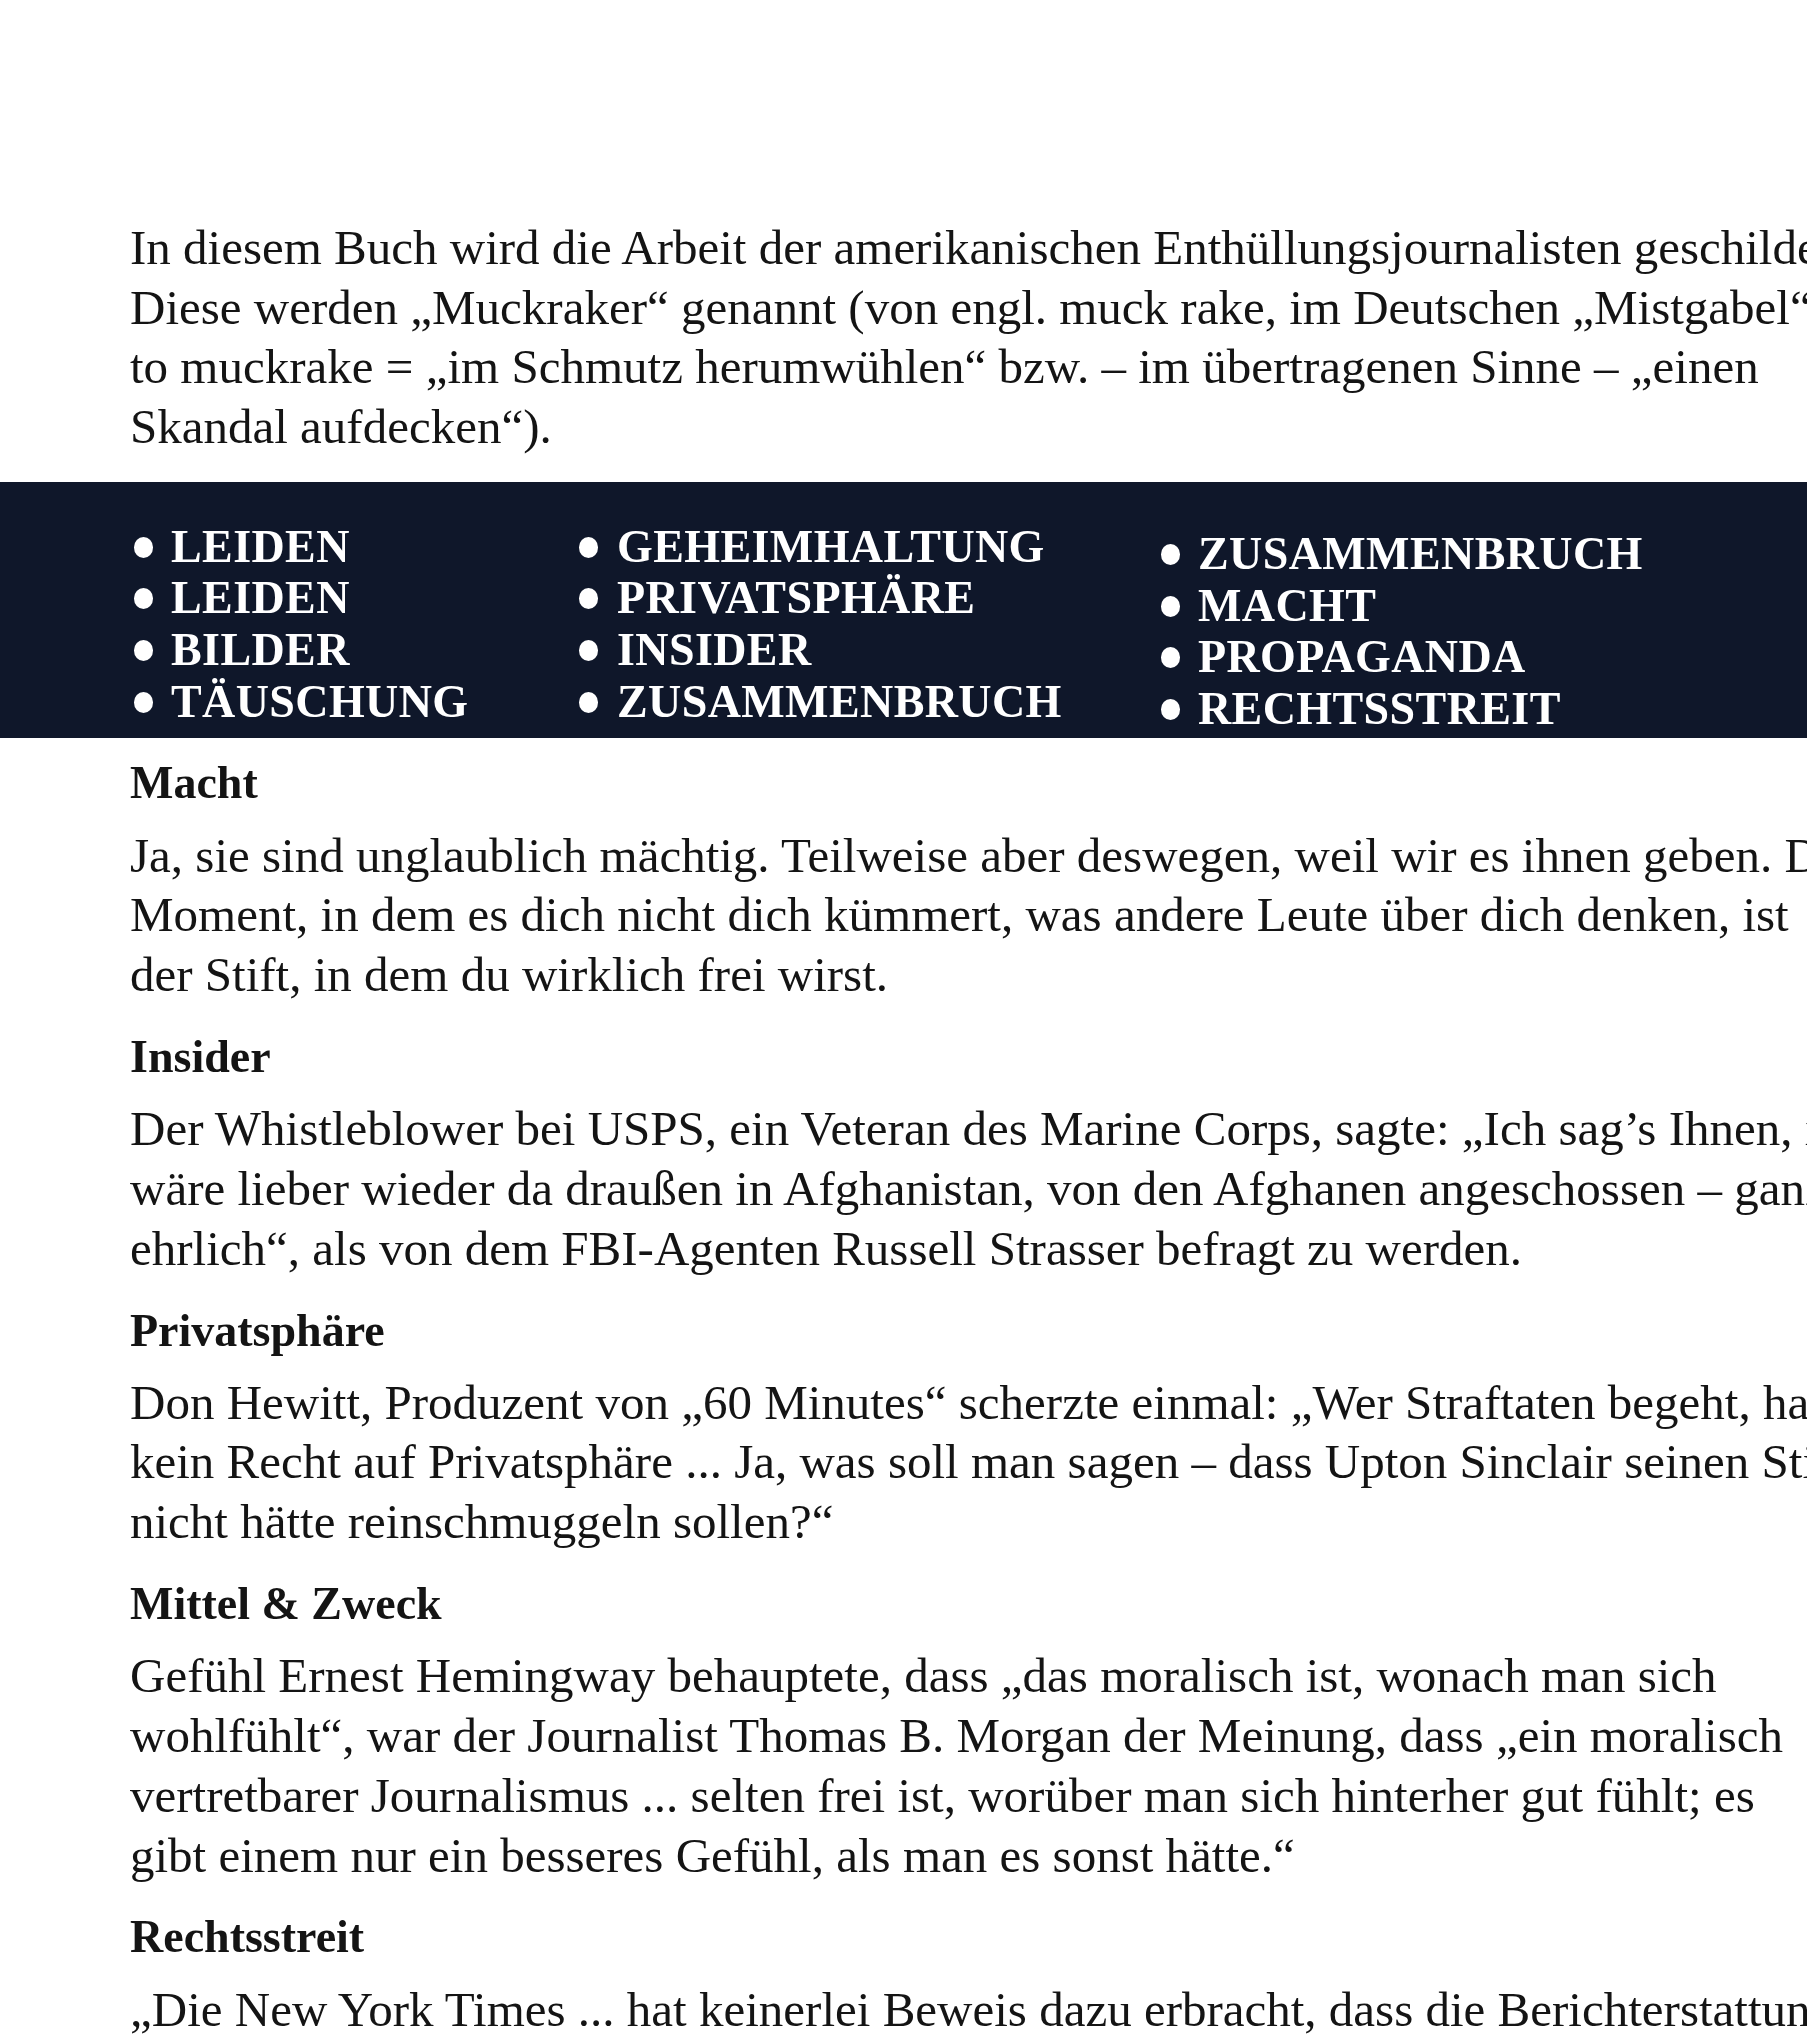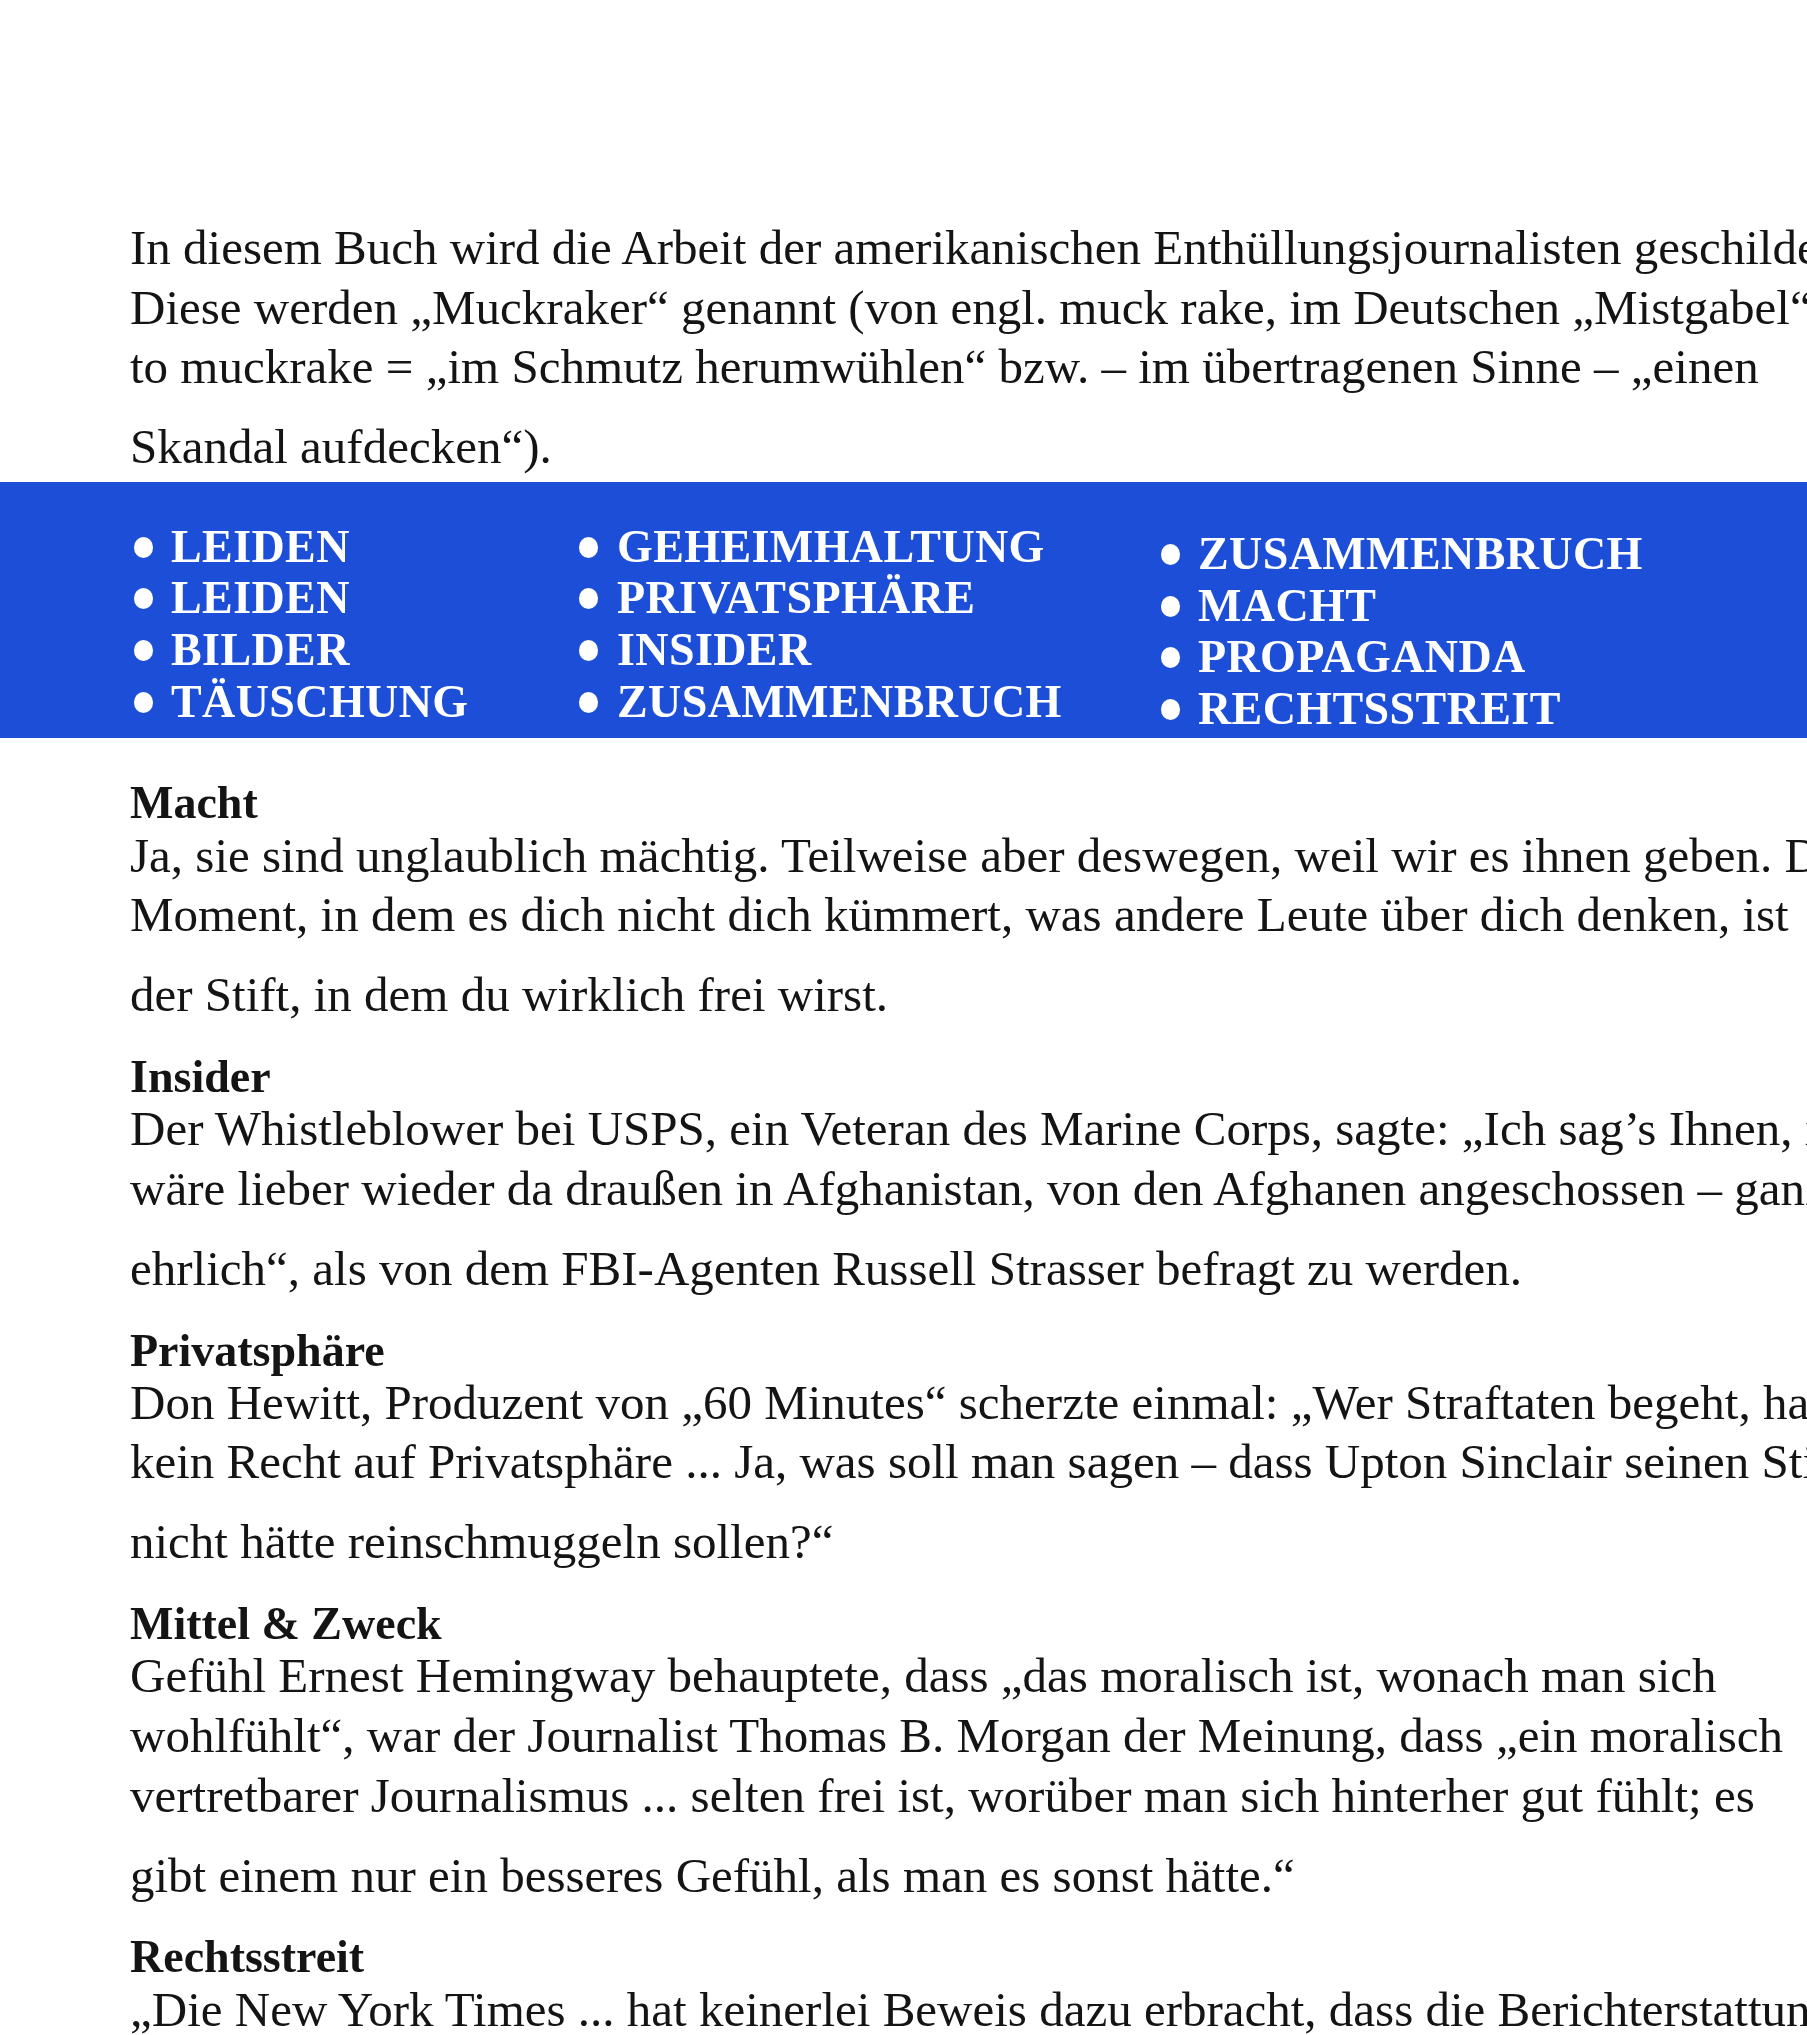--- a/index.html
+++ b/index.html
@@ -2,25 +2,25 @@
 <html style="font-size:6.5px"><head>
 <meta charset="utf-8">
 <style>
   html, body { margin:0; padding:0; background:#ffffff; }
   body { width:1807px; height:2564px; position:relative; overflow:hidden;
          font-family:"Liberation Serif","DejaVu Serif",serif; color:#141414; }
 
   .line { position:absolute; left:130px; width:1517px; height:60px; line-height:60px;
           font-size:49px; white-space:nowrap; overflow:visible; }
   .line.justify { text-align:justify; text-align-last:justify; }
-  .line.left { text-align:left;margin-top:20px; }
+  .line.left { text-align:left; }
 
   .heading { font-weight:bold; font-size:46px; }
 
-  #band { position:absolute; left:0; top:482px; width:1807px; height:256px; background:#1d4ed8; }
+  #band { position:absolute; left:0; top:482px; width:1807px; height:256px; background:#0f172a; }
   .kw { position:absolute; height:52px; line-height:52px; color:#ffffff; font-weight:bold;
         font-size:46px; white-space:nowrap; letter-spacing:0.4px; }
   .kw .dot { position:absolute; width:19px; height:20.4px; border-radius:50%; background:#ffffff; }
   .kw .txt { position:absolute; top:0; }
 </style>
 </head>
 <body>
 
 <div id="intro">
   <div class="line justify" style="top:218px">In diesem Buch wird die Arbeit der amerikanischen Enthüllungsjournalisten geschildert.</div>

